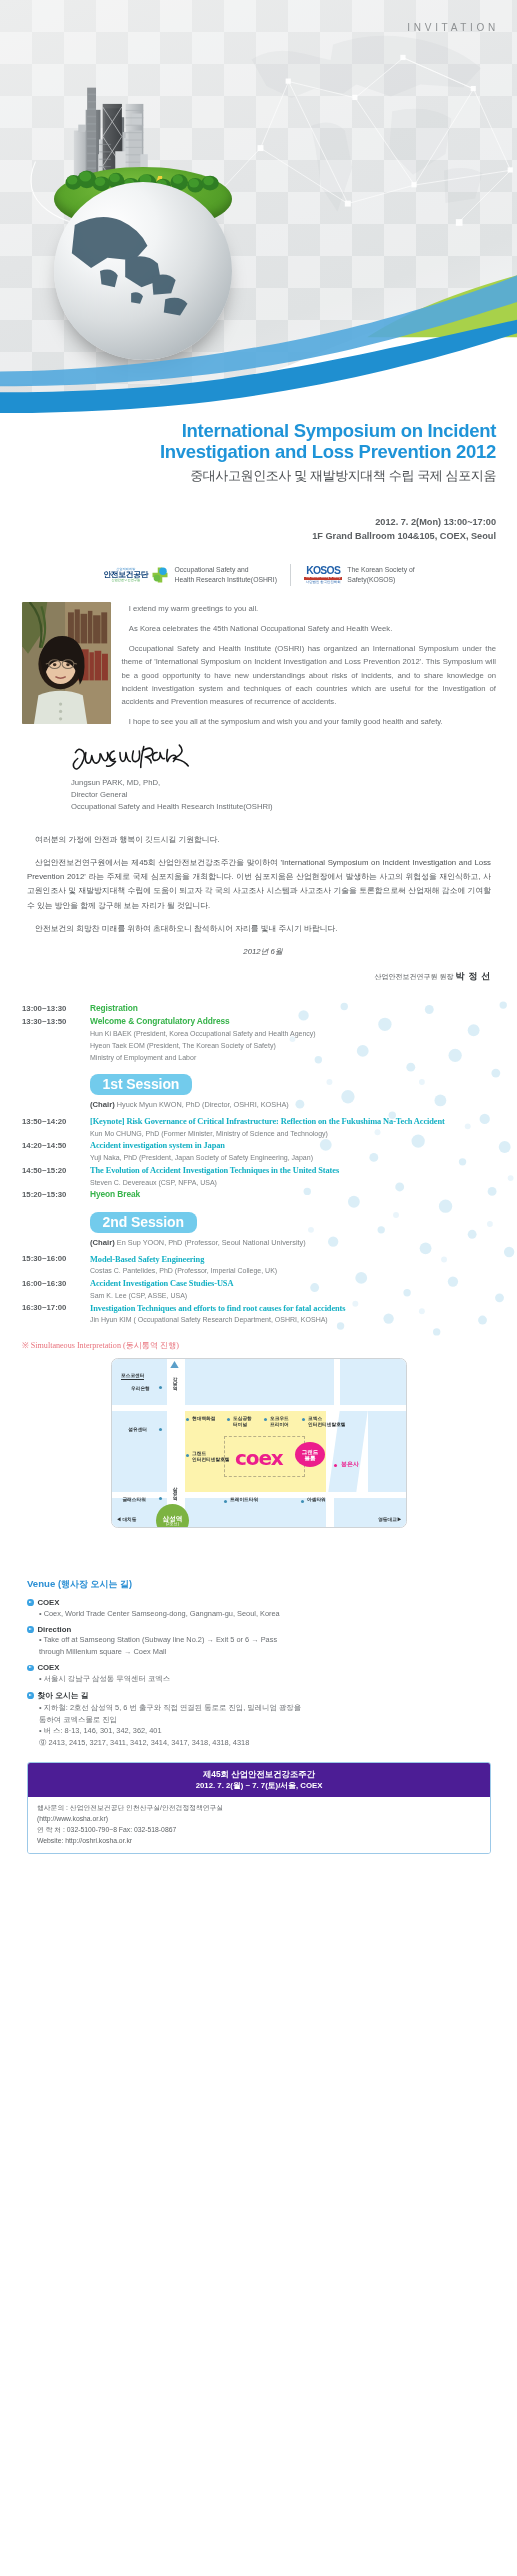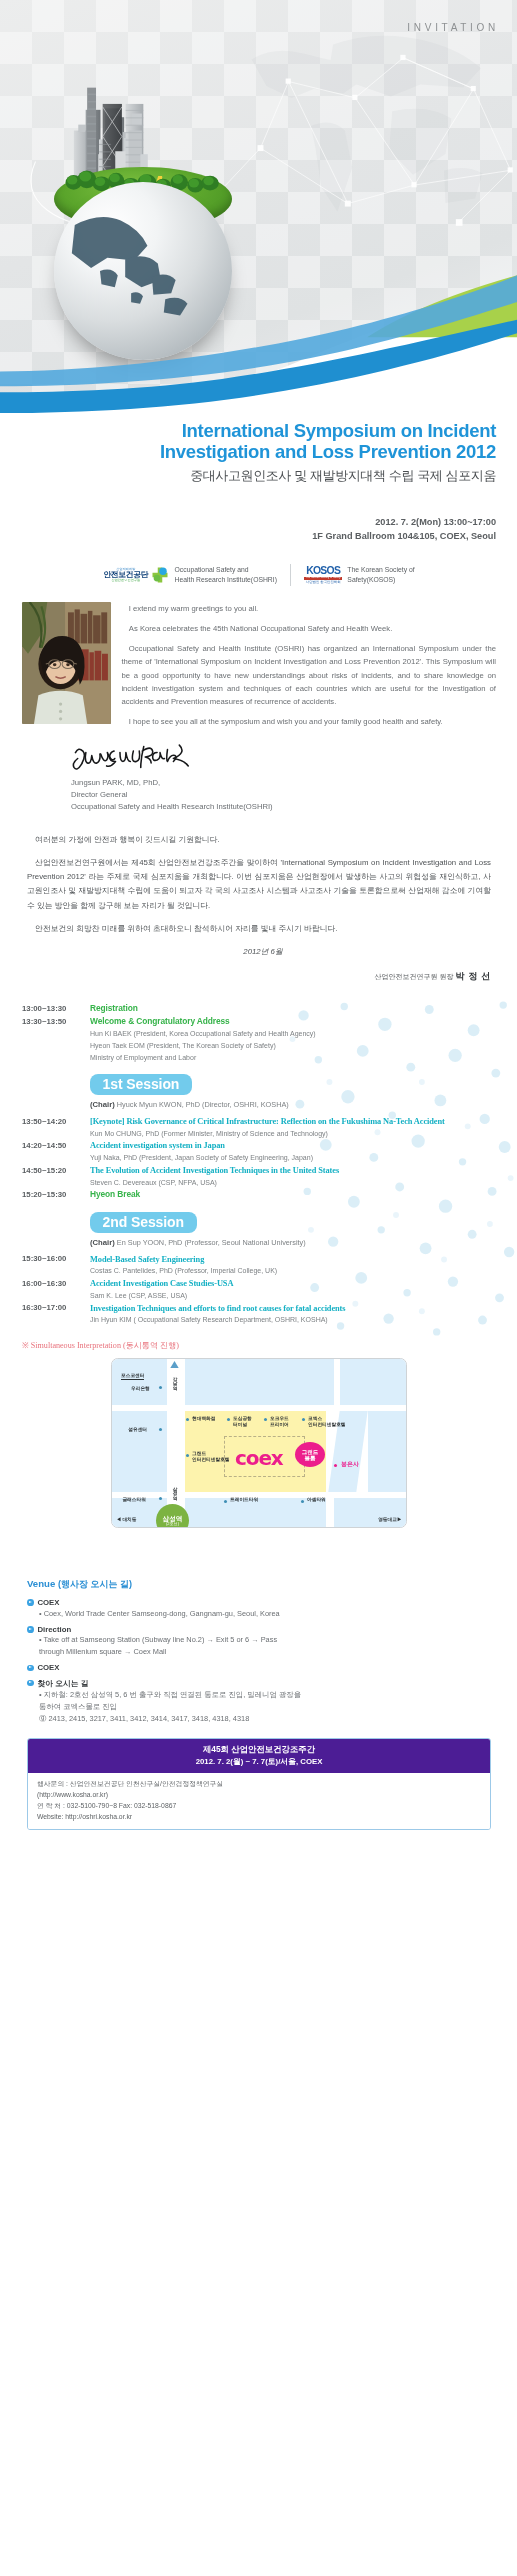--- a/index.html
+++ b/index.html
@@ -933,30 +933,34 @@
         <div>• Take off at Samseong Station (Subway line No.2) → Exit 5 or 6 → Pass</div>
         <div>  through Millenium square → Coex Mall</div>
       </div>
     </div>
 
     <div class="vitem">
       <div class="vtitle">
         <span class="bullet-play"></span>
         <span>COEX</span>
       </div>
+      <div class="vtext">
+        <div>• 서울시 강남구 삼성동 무역센터 코엑스</div>
+      </div>
     </div>
 
     <div class="vitem">
       <div class="vtitle">
         <span class="bullet-play"></span>
         <span>찾아 오시는 길</span>
       </div>
       <div class="vtext">
         <div>• 지하철: 2호선 삼성역 5, 6 번 출구와 직접 연결된 통로로 진입, 밀레니엄 광장을</div>
         <div>  통하여 코엑스몰로 진입</div>
+        <div>• 버 스: 8·13, 146, 301, 342, 362, 401</div>
         <div>  ⓖ 2413, 2415, 3217, 3411, 3412, 3414, 3417, 3418, 4318, 4318</div>
       </div>
     </div>
   </div>
 
   <div class="footer-box">
     <div class="fb-top">
       <div>제45회 산업안전보건강조주간</div>
       <div class="l2">2012. 7. 2(월) ~ 7. 7(토)/서울, COEX</div>
     </div>

